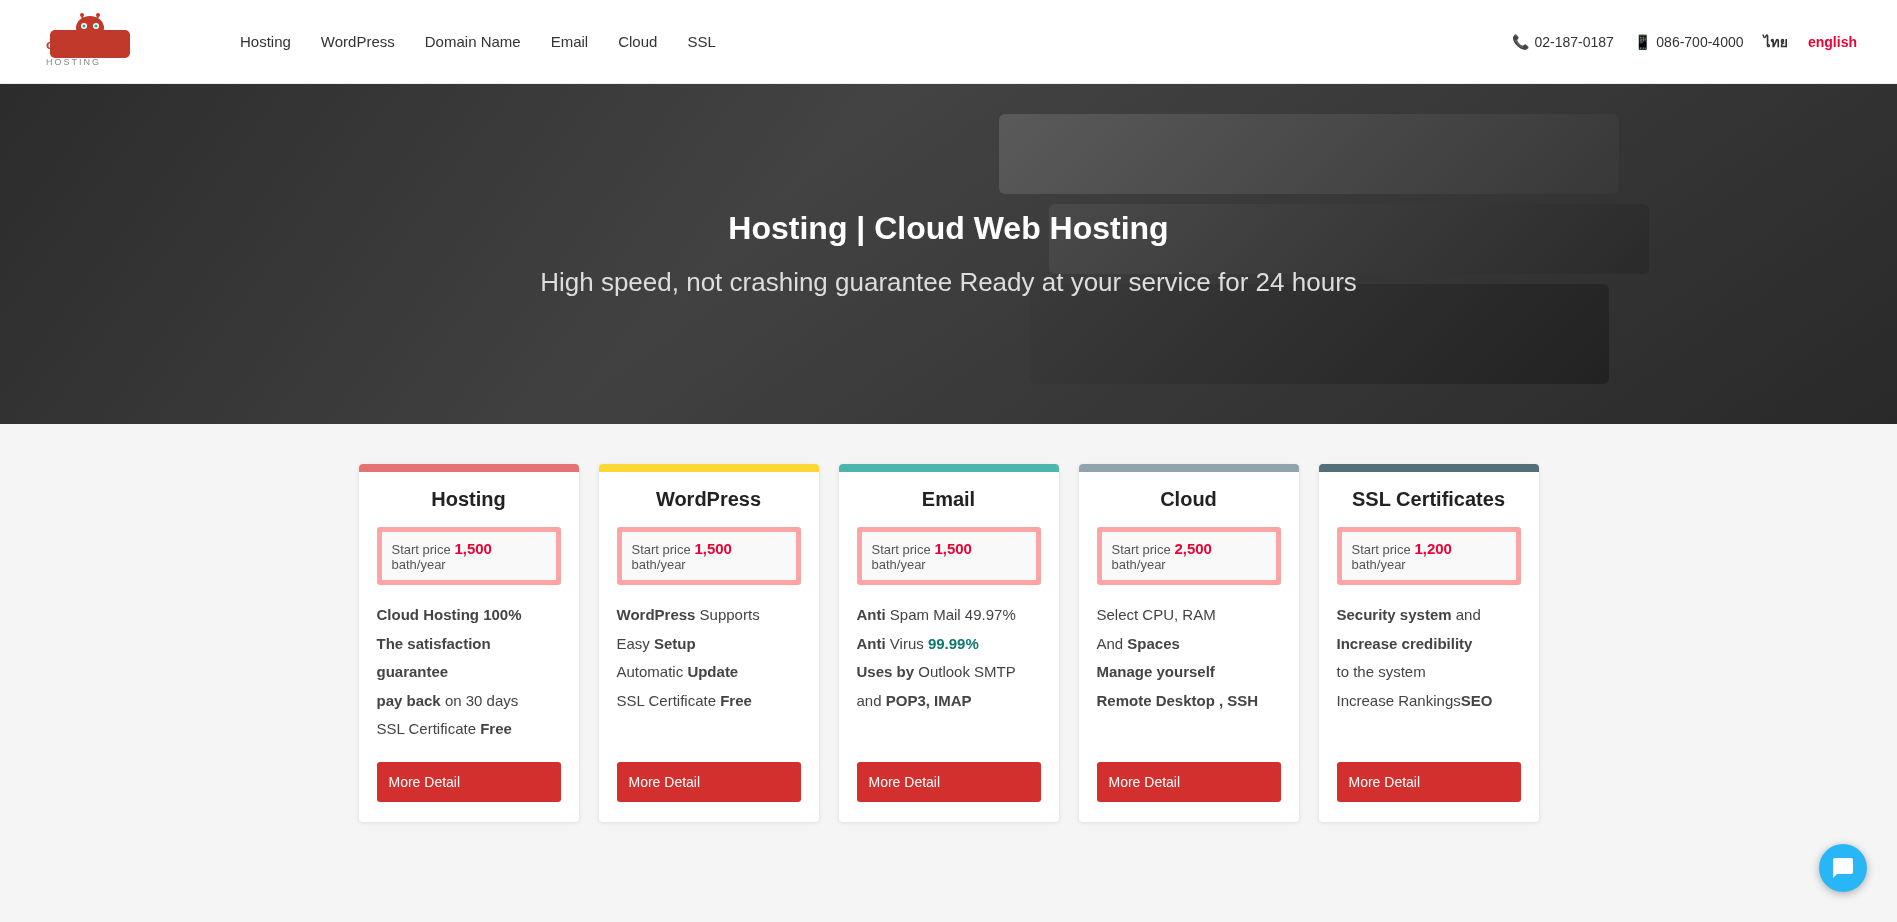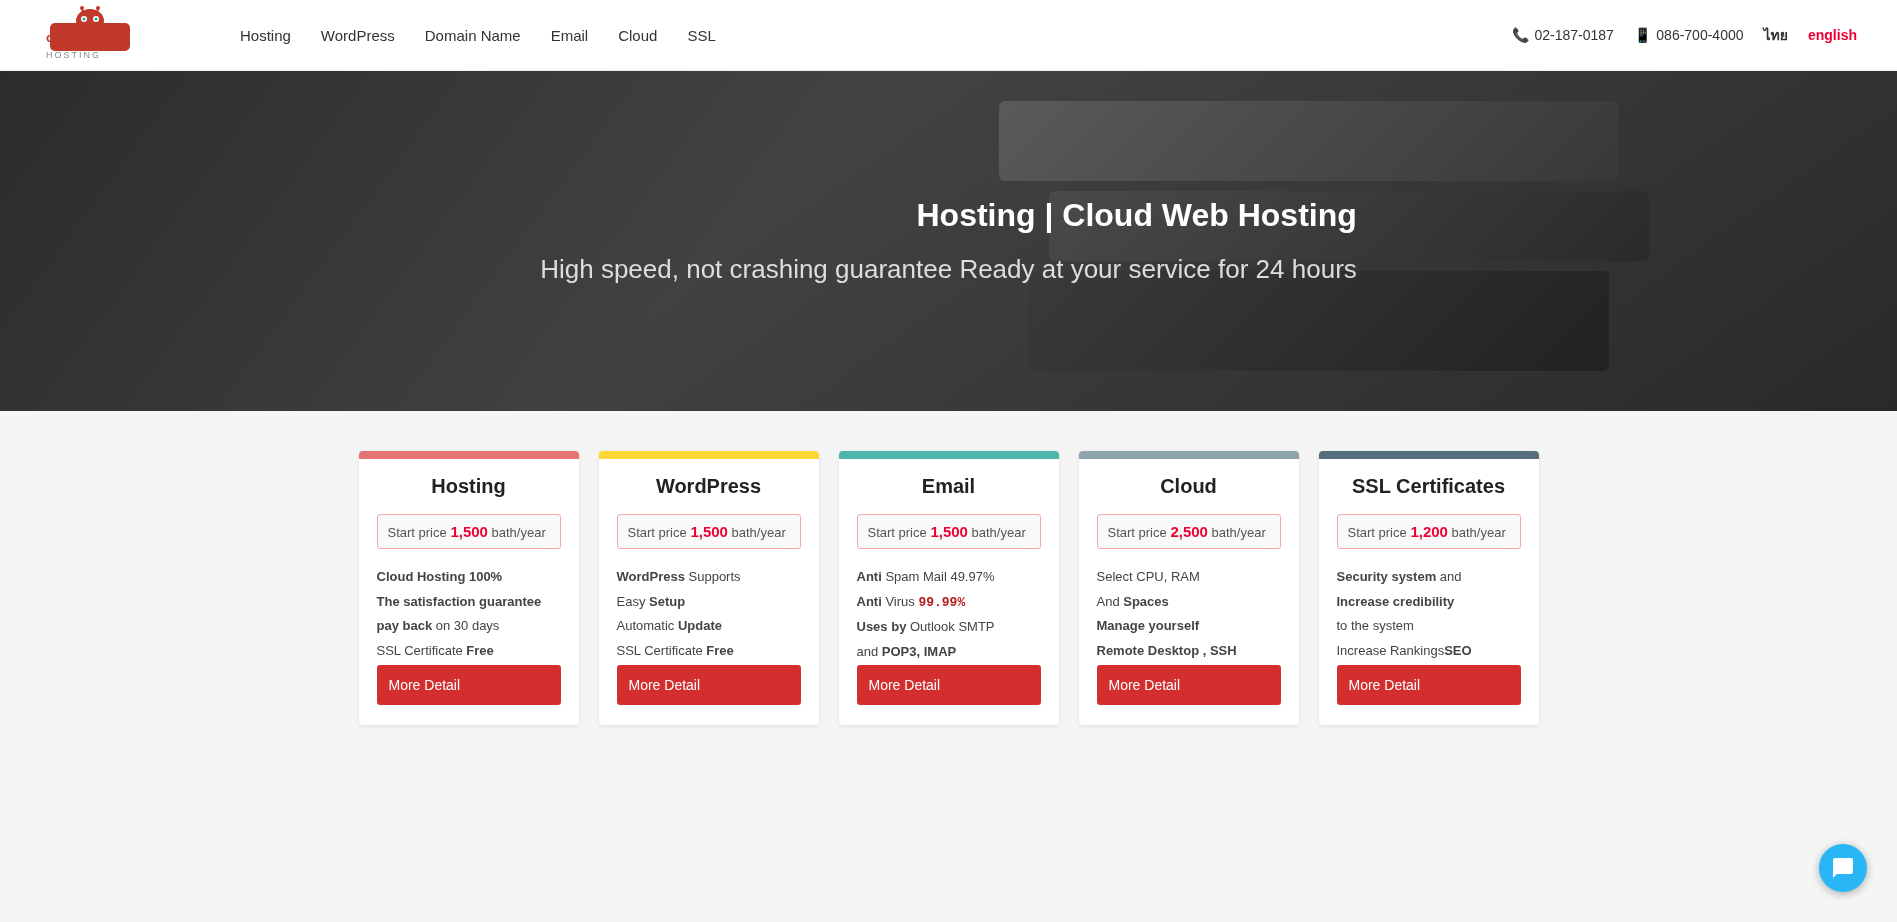--- a/index.html
+++ b/index.html
@@ -4,21 +4,21 @@
   <style>
     * { margin: 0; padding: 0; box-sizing: border-box; }
     body { font-family: Arial, sans-serif; background: #f5f5f5; min-width: 1200px; }
 
     
     .header {
       background: #fff;
       display: flex;
       align-items: center;
       padding: 0 40px;
-      height: 71px;
+      height: 84px;
       border-bottom: 1px solid #eee;
       position: relative;
       z-index: 10;
     }
     .logo-area {
       display: flex;
       align-items: center;
       margin-right: 40px;
     }
     .logo-svg {
@@ -56,21 +56,21 @@
     
     .hero {
       background: linear-gradient(to bottom, #3a3a3a, #222);
       position: relative;
       height: 340px;
       overflow: hidden;
       display: flex;
       flex-direction: column;
       align-items: center;
       justify-content: center;
-      text-align: right;
+      text-align: center;
     }
     .hero-bg {
       position: absolute;
       top: 0; left: 0; right: 0; bottom: 0;
       background: linear-gradient(135deg, #2a2a2a 0%, #444 40%, #2a2a2a 100%);
       opacity: 0.9;
     }
     
     .hero-devices {
       position: absolute;
@@ -145,38 +145,39 @@
     }
     .card-title {
       font-size: 20px;
       font-weight: bold;
       text-align: center;
       margin-bottom: 16px;
       color: #222;
     }
     .card-price {
       background: #f9f9f9;
-      border: 1px solid #fca5a5;
+      border: 5px solid #fca5a5;
       border-radius: 3px;
       padding: 8px 10px;
       font-size: 13px;
       color: #555;
       margin-bottom: 16px;
       text-align: left;
     }
     .card-price .price-num {
       color: #e03;
       font-weight: bold;
       font-size: 15px;
     }
     .card-features {
-      font-size: 13px;
+      font-size: 15px;
       color: #444;
       line-height: 1.9;
       flex: 1;
+      margin-bottom: 18px;
     }
     .btn-more {
       background: #d32f2f;
       color: #fff;
       border: none;
       border-radius: 3px;
       padding: 12px;
       font-size: 14px;
       cursor: pointer;
       width: 100%;
@@ -316,21 +317,21 @@
     <div class="card-top-bar" style="background:#4db6ac;"></div>
     <div class="card-body">
       <div class="card-title">Email</div>
       <div class="card-price">
         <span>Start price</span>
         <span class="price-num">1,500</span>
         <span>bath/year</span>
       </div>
       <div class="card-features">
         <b>Anti</b><span> Spam Mail 49.97%</span><br>
-        <b>Anti</b><span> Virus </span><span style="color:#b91c1c;font-weight:bold;font-family:Liberation Mono, monospace;">99.99%</span><br>
+        <b>Anti</b><span> Virus </span><span style="color:#0f766e;font-weight:bold;">99.99%</span><br>
         <b>Uses by</b><span> Outlook SMTP</span><br>
         <span>and </span><b>POP3, IMAP</b>
       </div>
       <button class="btn-more">More Detail</button>
     </div>
   </div>
 
   <div class="card">
     <div class="card-top-bar" style="background:#90a4ae;"></div>
     <div class="card-body">

